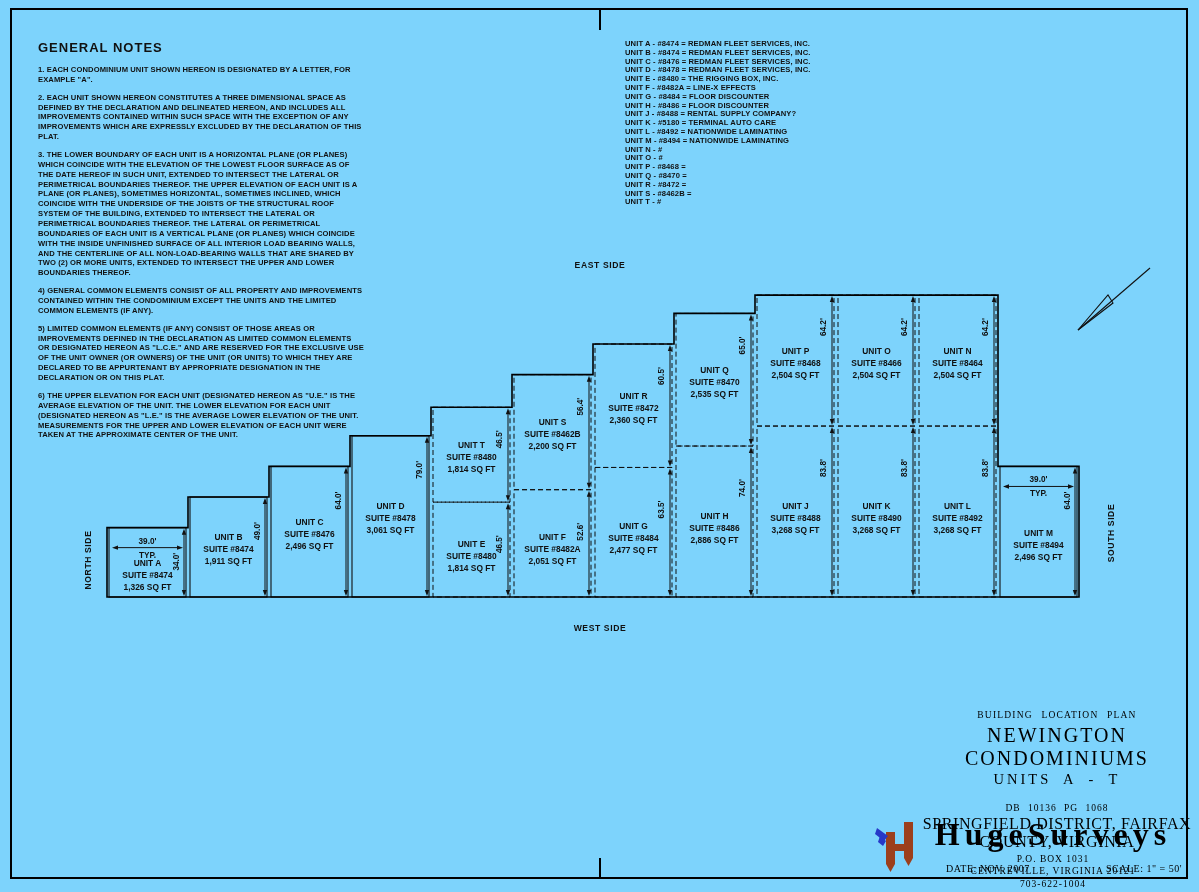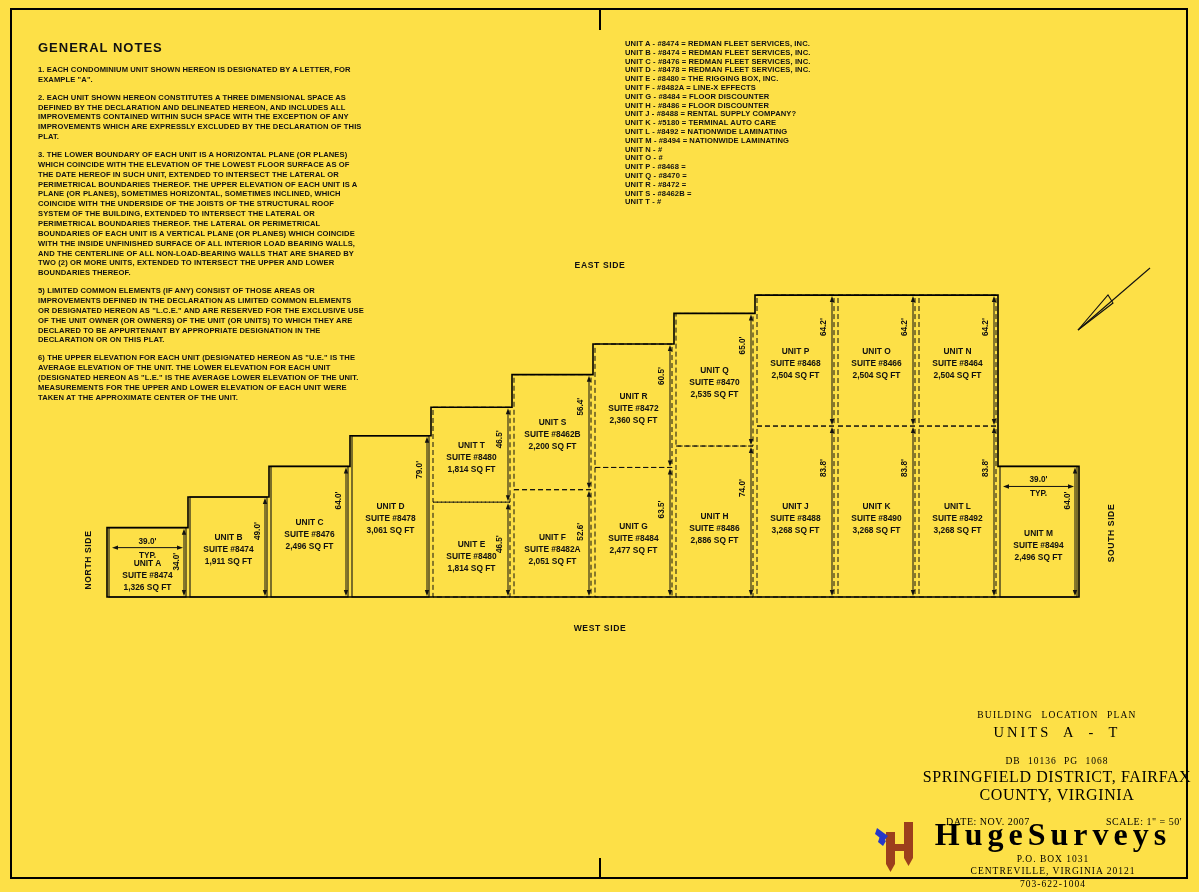--- a/index.html
+++ b/index.html
@@ -1,16 +1,16 @@
 <!DOCTYPE html>
 <html><head>
 <meta charset="utf-8">
 <style>
   html,body{margin:0;padding:0;background:#e8e8e8;}
-  #sheet{position:relative;width:1199px;height:892px;background:#fde047;overflow:hidden;
+  #sheet{position:relative;width:1199px;height:892px;background:#7dd3fc;overflow:hidden;
          font-family:"Liberation Sans",sans-serif;color:#111;}
   #frame{position:absolute;left:10px;top:8px;right:11px;bottom:13px;border:2px solid #000;}
   .centertick{position:absolute;width:2px;background:#000;}
   
   #general-notes{position:absolute;left:38px;top:40px;width:326px;}
   #existing-units{position:absolute;left:625px;top:40px;width:300px;}
   .sec-title{font-size:13px;font-weight:700;letter-spacing:1px;margin:0 0 10px 0;}
   .note-par{font-size:7.6px;font-weight:700;line-height:1.3;margin:0 0 8px 0;letter-spacing:.1px;}
   .eu-line{font-size:7.6px;font-weight:700;line-height:8.8px;letter-spacing:.1px;white-space:nowrap;}
   
@@ -47,20 +47,21 @@
   <div id="frame"></div>
   <div class="centertick" style="left:599px;top:10px;height:20px;"></div>
   <div class="centertick" style="left:599px;top:858px;height:20px;"></div>
 
   <div id="general-notes">
     <div class="sec-title">GENERAL NOTES</div>
     <div id="notes-body">
         <div class="note-par">1. EACH CONDOMINIUM UNIT SHOWN HEREON IS DESIGNATED BY A LETTER, FOR EXAMPLE "A".</div>
         <div class="note-par">2. EACH UNIT SHOWN HEREON CONSTITUTES A THREE DIMENSIONAL SPACE AS DEFINED BY THE DECLARATION AND DELINEATED HEREON, AND INCLUDES ALL IMPROVEMENTS CONTAINED WITHIN SUCH SPACE WITH THE EXCEPTION OF ANY IMPROVEMENTS WHICH ARE EXPRESSLY EXCLUDED BY THE DECLARATION OF THIS PLAT.</div>
         <div class="note-par">3. THE LOWER BOUNDARY OF EACH UNIT IS A HORIZONTAL PLANE (OR PLANES) WHICH COINCIDE WITH THE ELEVATION OF THE LOWEST FLOOR SURFACE AS OF THE DATE HEREOF IN SUCH UNIT, EXTENDED TO INTERSECT THE LATERAL OR PERIMETRICAL BOUNDARIES THEREOF.  THE UPPER ELEVATION OF EACH UNIT IS A PLANE (OR PLANES), SOMETIMES HORIZONTAL, SOMETIMES INCLINED, WHICH COINCIDE WITH THE UNDERSIDE OF THE JOISTS OF THE STRUCTURAL ROOF SYSTEM OF THE BUILDING, EXTENDED TO INTERSECT THE LATERAL OR PERIMETRICAL BOUNDARIES THEREOF.  THE LATERAL OR PERIMETRICAL BOUNDARIES OF EACH UNIT IS A VERTICAL PLANE (OR PLANES) WHICH COINCIDE WITH THE INSIDE UNFINISHED SURFACE OF ALL INTERIOR LOAD BEARING WALLS, AND THE CENTERLINE OF ALL NON-LOAD-BEARING WALLS THAT ARE SHARED BY TWO (2) OR MORE UNITS, EXTENDED TO INTERSECT THE UPPER AND LOWER BOUNDARIES THEREOF.</div>
+        <div class="note-par">4) GENERAL COMMON ELEMENTS CONSIST OF ALL PROPERTY AND IMPROVEMENTS CONTAINED WITHIN THE CONDOMINIUM EXCEPT THE UNITS AND THE LIMITED COMMON ELEMENTS (IF ANY).</div>
         <div class="note-par">5) LIMITED COMMON ELEMENTS (IF ANY) CONSIST OF THOSE AREAS OR IMPROVEMENTS DEFINED IN THE DECLARATION AS LIMITED COMMON ELEMENTS OR DESIGNATED HEREON AS "L.C.E." AND ARE RESERVED FOR THE EXCLUSIVE USE OF THE UNIT OWNER (OR OWNERS) OF THE UNIT (OR UNITS) TO WHICH THEY ARE DECLARED TO BE APPURTENANT BY APPROPRIATE DESIGNATION IN THE DECLARATION OR ON THIS PLAT.</div>
         <div class="note-par">6) THE UPPER ELEVATION FOR EACH UNIT (DESIGNATED HEREON AS "U.E." IS THE AVERAGE ELEVATION OF THE UNIT.  THE LOWER ELEVATION FOR EACH UNIT (DESIGNATED HEREON AS "L.E." IS THE AVERAGE LOWER ELEVATION OF THE UNIT.  MEASUREMENTS FOR THE UPPER AND LOWER ELEVATION OF EACH UNIT WERE TAKEN AT THE APPROXIMATE CENTER OF THE UNIT.</div>
       </div>
   </div>
 
   <div id="existing-units">
     <div id="eu-body">
         <div class="eu-line">UNIT A - #8474 = REDMAN FLEET SERVICES, INC.</div>
         <div class="eu-line">UNIT B - #8474 = REDMAN FLEET SERVICES, INC.</div>
         <div class="eu-line">UNIT C - #8476 = REDMAN FLEET SERVICES, INC.</div>
@@ -250,20 +251,21 @@
       <text x="91" y="560" class="side" transform="rotate(-90 91 560)">NORTH SIDE</text>
       <text x="600" y="268" class="side">EAST SIDE</text>
       <text x="600" y="631" class="side">WEST SIDE</text>
       <text x="1114" y="533" class="side" transform="rotate(-90 1114 533)">SOUTH SIDE</text>
       <line x1="1078" y1="330" x2="1150" y2="268" class="solid"></line>
       <polygon points="1078,330 1108,295 1113,303" class="solid"></polygon>
     </svg>
 
   <div id="title-block">
     <p class="tb-small">BUILDING LOCATION PLAN</p>
+    <p class="tb-main">NEWINGTON CONDOMINIUMS</p>
     <p class="tb-units">UNITS A - T</p>
     <p class="tb-db">DB 10136 PG 1068</p>
     <p class="tb-loc">SPRINGFIELD DISTRICT, FAIRFAX COUNTY, VIRGINIA</p>
     <div class="tb-row">
       <span>DATE: NOV. 2007</span>
       <span>SCALE: 1" = 50'</span>
     </div>
   </div>
 
   <div id="logo-block">

